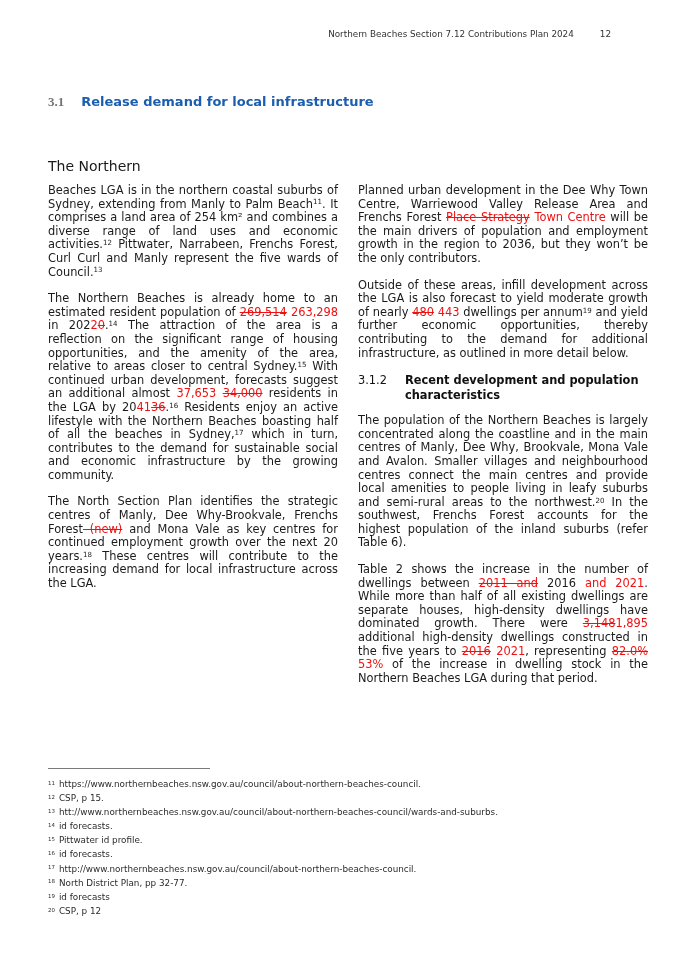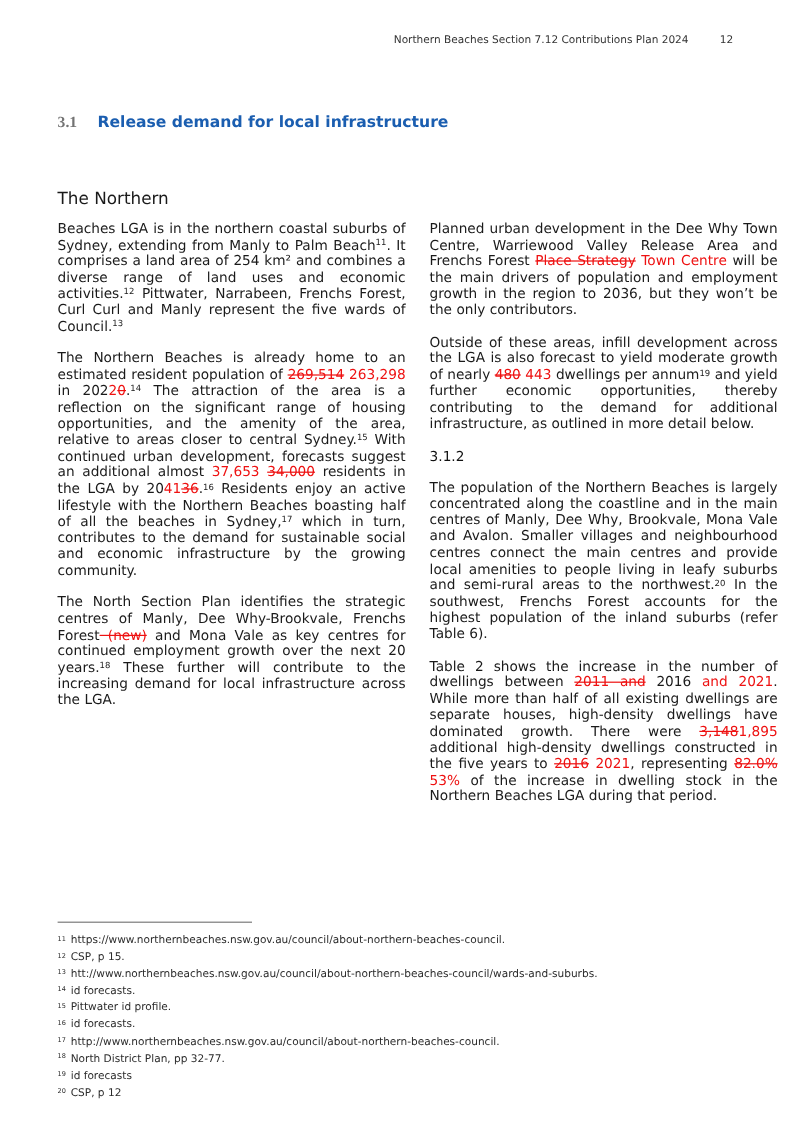--- a/index.html
+++ b/index.html
@@ -95,27 +95,28 @@
     <span class="num">3.1</span><span class="ttl">Release demand for local infrastructure</span>
   </div>
 
 
   <div class="intro-line">The Northern</div>
 
   <div class="columns">
     <div class="col">
       <p class="para"><span>Beaches LGA is in the northern coastal suburbs of Sydney, extending from Manly to Palm Beach</span><sup>11</sup><span>. It comprises a land area of 254 km² and combines a diverse range of land uses and economic activities.</span><sup>12</sup><span> Pittwater, Narrabeen, Frenchs Forest, Curl Curl and Manly represent the five wards of Council.</span><sup>13</sup></p>
       <p class="para"><span>The Northern Beaches is already home to an estimated resident population of </span><span class="seg-del">269,514</span><span> </span><span class="seg-ins">263,298</span><span> in 202</span><span class="seg-ins">2</span><span class="seg-del">0</span><span>.</span><sup>14</sup><span> The attraction of the area is a reflection on the significant range of housing opportunities, and the amenity of the area, relative to areas closer to central Sydney.</span><sup>15</sup><span> With continued urban development, forecasts suggest an additional almost </span><span class="seg-ins">37,653</span><span> </span><span class="seg-del">34,000</span><span> residents in the LGA by 20</span><span class="seg-ins">41</span><span class="seg-del">36</span><span>.</span><sup>16</sup><span> Residents enjoy an active lifestyle with the Northern Beaches boasting half of all the beaches in Sydney,</span><sup>17</sup><span> which in turn, contributes to the demand for sustainable social and economic infrastructure by the growing community.</span></p>
-      <p class="para"><span>The North Section Plan identifies the strategic centres of Manly, Dee Why-Brookvale, Frenchs Forest</span><span class="seg-del"> (new)</span><span> and Mona Vale as key centres for continued employment growth over the next 20 years.</span><sup>18</sup><span> These further will contribute to the increasing demand for local infrastructure across the LGA.</span></p>
+      <p class="para"><span>The North Section Plan identifies the strategic centres of Manly, Dee Why-Brookvale, Frenchs Forest</span><span class="seg-del"> (new)</span><span> and Mona Vale as key centres for continued employment growth over the next 20 years.</span><sup>18</sup><span> These centres will contribute to the increasing demand for local infrastructure across the LGA.</span></p>
     </div>
     <div class="col">
       <p class="para"><span>Planned urban development in the Dee Why Town Centre, Warriewood Valley Release Area and Frenchs Forest </span><span class="seg-del">Place Strategy</span><span> </span><span class="seg-ins">Town Centre</span><span> will be the main drivers of population and employment growth in the region to 2036, but they won’t be the only contributors.</span></p>
       <p class="para"><span>Outside of these areas, infill development across the LGA is also forecast to yield moderate growth of nearly </span><span class="seg-del">480</span><span> </span><span class="seg-ins">443</span><span> dwellings per annum</span><sup>19</sup><span> and yield further economic opportunities, thereby contributing to the demand for additional infrastructure, as outlined in more detail below.</span></p>
       <div class="h3 h3-inline">
         <span class="num">3.1.2</span>
+        <span class="ttl">Recent development and population characteristics</span>
       </div>
       <p class="para"><span>The population of the Northern Beaches is largely concentrated along the coastline and in the main centres of Manly, Dee Why, Brookvale, Mona Vale and Avalon. Smaller villages and neighbourhood centres connect the main centres and provide local amenities to people living in leafy suburbs and semi-rural areas to the northwest.</span><sup>20</sup><span> In the southwest, Frenchs Forest accounts for the highest population of the inland suburbs (refer Table 6).</span></p>
       <p class="para"><span>Table 2 shows the increase in the number of dwellings between </span><span class="seg-del">2011 and</span><span> 2016 </span><span class="seg-ins">and 2021</span><span>. While more than half of all existing dwellings are separate houses, high-density dwellings have dominated growth. There were </span><span class="seg-del">3,148</span><span class="seg-ins">1,895</span><span> additional high-density dwellings constructed in the five years to </span><span class="seg-del">2016</span><span> </span><span class="seg-ins">2021</span><span>, representing </span><span class="seg-del">82.0%</span><span> </span><span class="seg-ins">53%</span><span> of the increase in dwelling stock in the Northern Beaches LGA during that period.</span></p>
     </div>
   </div>
 
   <div class="footnotes">
     <div class="fn-rule"></div>
     <div class="footnote"><sup>11</sup><span>https://www.northernbeaches.nsw.gov.au/council/about-northern-beaches-council.</span></div>
     <div class="footnote"><sup>12</sup><span>CSP, p 15.</span></div>

